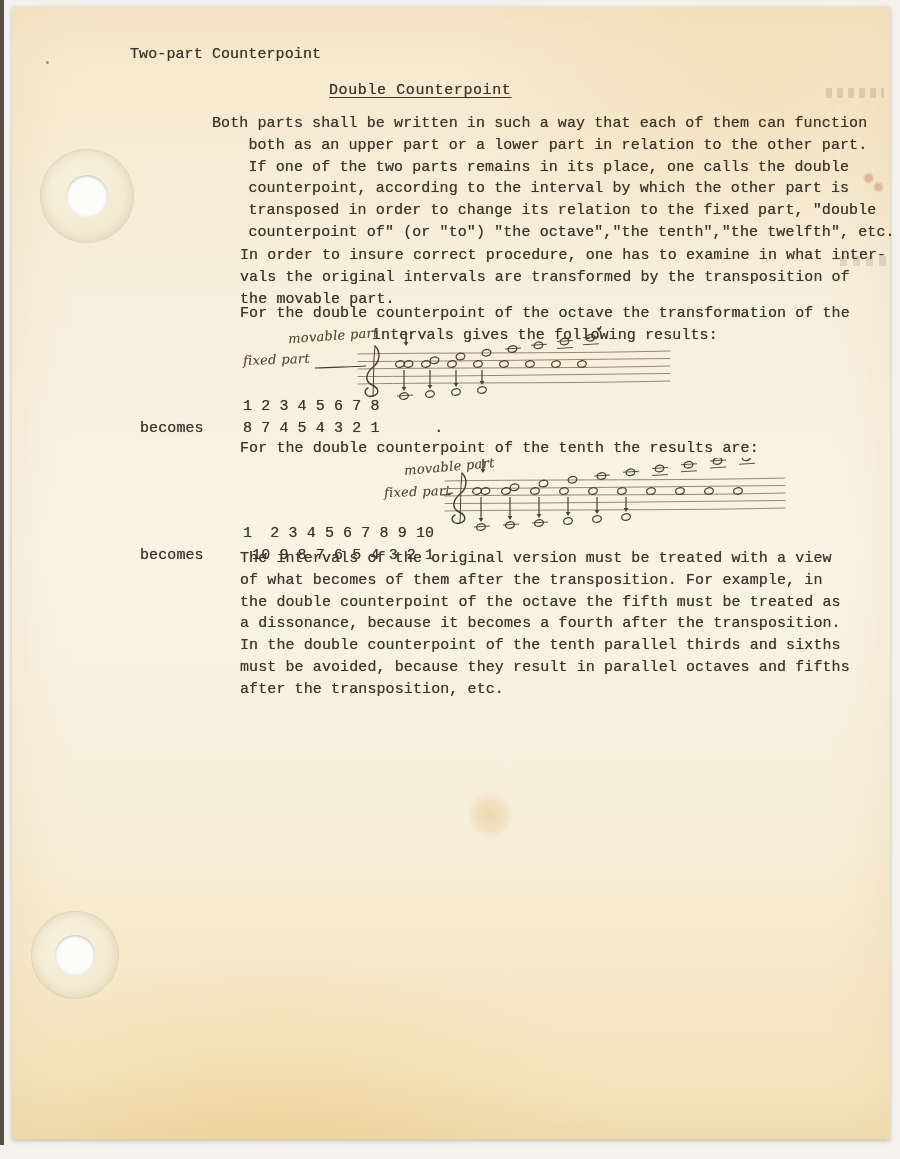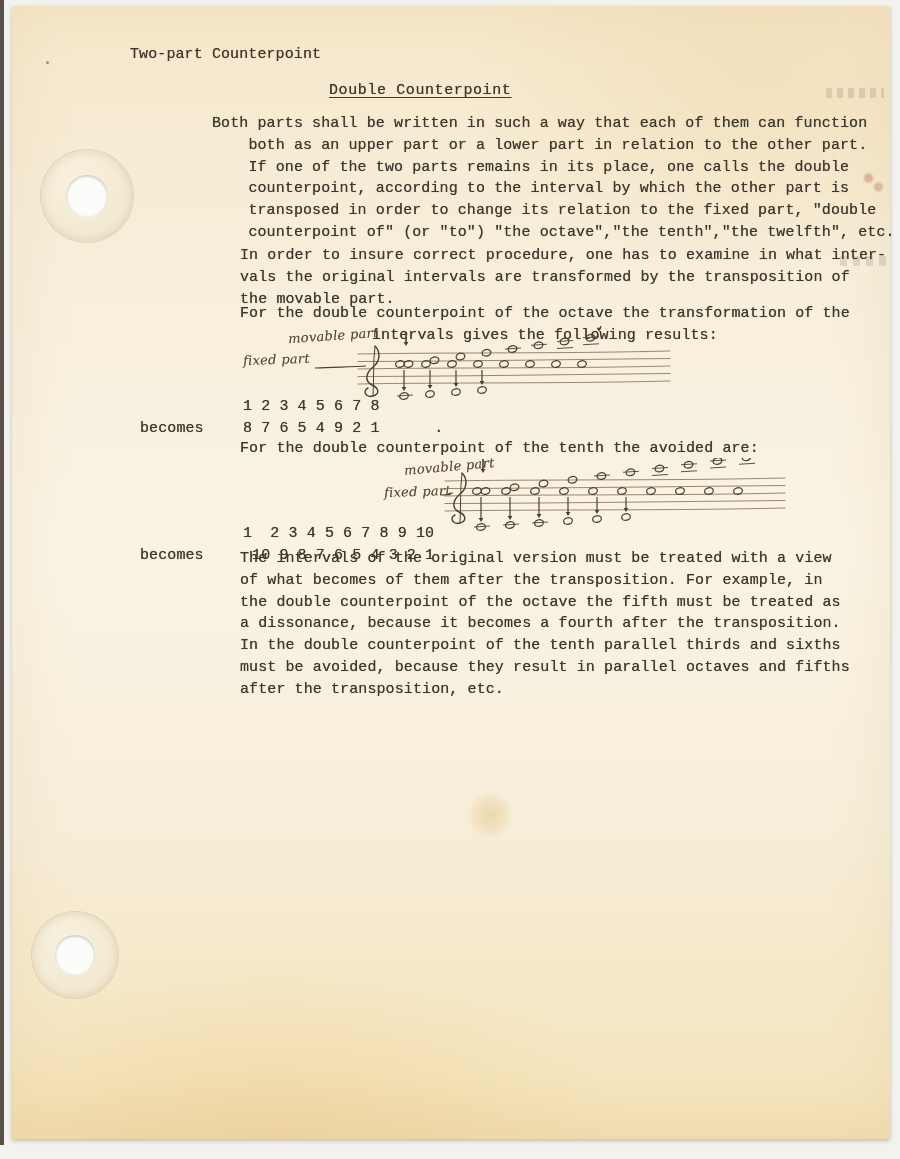--- a/index.html
+++ b/index.html
@@ -121,24 +121,24 @@
     <path d="M317,22.5 L333,21.5" stroke="#4a3f31" stroke-width="0.9"></path>
     <ellipse cx="342" cy="38" rx="4.4" ry="3.3" stroke="#4a3f31" fill="none" stroke-width="1.25" transform="rotate(-14 342 38)"></ellipse>
     <ellipse cx="350.5" cy="11.75" rx="4.4" ry="3.3" stroke="#4a3f31" fill="none" stroke-width="1.25" transform="rotate(-14 350.5 11.75)"></ellipse>
     <path d="M343,11.75 L359,10.75" stroke="#4a3f31" stroke-width="0.9"></path>
     <path d="M343,18.75 L359,17.75" stroke="#4a3f31" stroke-width="0.9"></path>
     <path d="M360,-4.25 C 362,-0.25 361,1.75 359,3.75" stroke="#4a3f31" fill="none" stroke-width="1.3"></path>
     <path d="M356.6,1.75 L361.4,1.75 L359,5.75 Z" fill="#4a3f31"></path>
   </svg>
 
 <div class="type" style="left:243px;top:396px;"><span>1 2 3 4 5 6 7 8</span>
-<span>8 7 6 5 4 9 2 1      .</span></div>
+<span>8 7 4 5 4 3 2 1      .</span></div>
 <div class="type" style="left:140px;top:418px;">becomes</div>
 
-<div class="type" style="left:240px;top:438px;">For the double counterpoint of the tenth the avoided are:</div>
+<div class="type" style="left:240px;top:438px;">For the double counterpoint of the tenth the results are:</div>
 
 <div class="hand" style="left:404px;top:459px;transform:rotate(-5deg);">movable part</div>
 <div class="hand" style="left:384px;top:484px;transform:rotate(-2deg);">fixed part</div>
 <svg class="fig-svg" style="left:383px;top:458px;" width="410" height="82">
     <path d="M62,23 C 152,21.3 292,22.7 402,20" stroke="#8a7a63" fill="none" stroke-width="0.9" stroke-linecap="round"></path>
     <path d="M62,30.5 C 152,30.4 292,28.6 402,27.5" stroke="#8a7a63" fill="none" stroke-width="0.9" stroke-linecap="round"></path>
     <path d="M62,38 C 152,36.3 292,37.7 402,35" stroke="#8a7a63" fill="none" stroke-width="0.9" stroke-linecap="round"></path>
     <path d="M62,45.5 C 152,45.4 292,43.6 402,42.5" stroke="#8a7a63" fill="none" stroke-width="0.9" stroke-linecap="round"></path>
     <path d="M62,53 C 152,51.3 292,52.7 402,50" stroke="#8a7a63" fill="none" stroke-width="0.9" stroke-linecap="round"></path>
     <path d="M58,37 C 78,36 58,36 70,35" stroke="#4a3f31" fill="none" stroke-width="1.1"></path>

